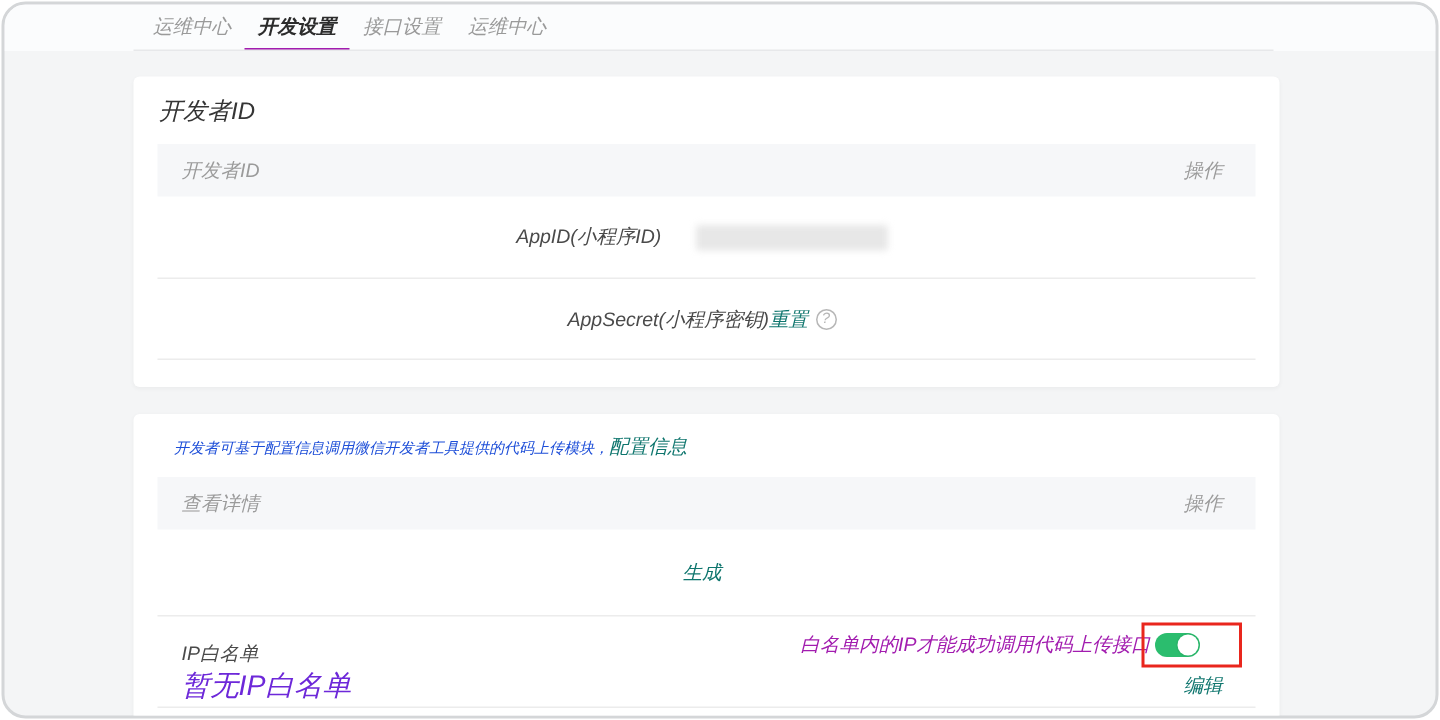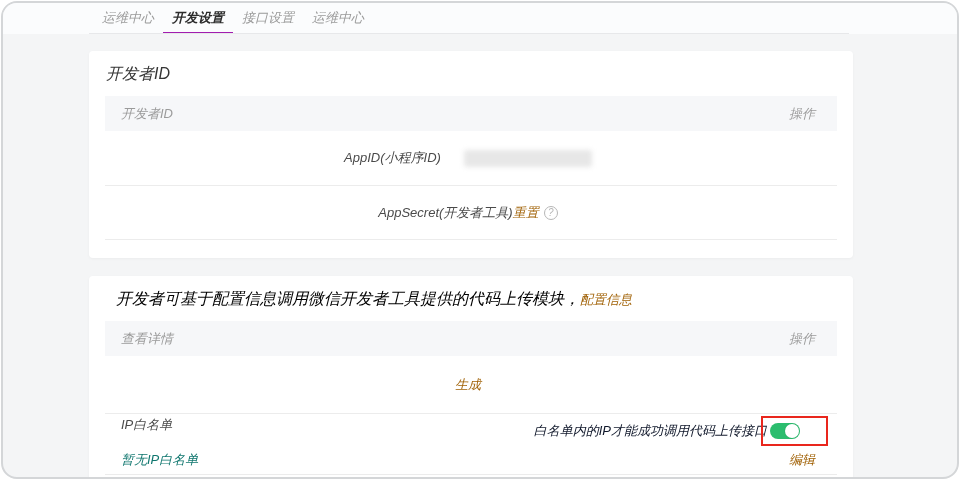--- a/index.html
+++ b/index.html
@@ -17,22 +17,22 @@
   .tab.active { color:#2c2c2c; font-weight:bold; border-bottom:2px solid #a21caf; }
 
   
   .card { margin-left:86px; width:764px; background:#ffffff; border-radius:4px;
     box-shadow:0 1px 3px rgba(0,0,0,0.04); }
   .card1 { margin-top:17px; }
   .card2 { margin-top:18px; height:220px; }
 
   .card-title-row { padding:13px 17px 11px; display:flex; align-items:baseline; }
   .card-title { font-size:16px; color:#353535; }
-  .card-desc { font-size:16px; color:#000000; margin-left:10px; }
-  .link { font-size:13px; color:#a16207; cursor:pointer; text-decoration:none; }
+  .card-desc { font-size:10px; color:#1d4ed8; margin-left:10px; }
+  .link { font-size:13px; color:#0f766e; cursor:pointer; text-decoration:none; }
 
   .headbar { margin:0 16px; height:35px; background:#f6f7f9; display:flex;
     align-items:center; justify-content:space-between; padding:0 22px 0 16px;
     font-size:13px; color:#9b9b9b; }
 
   .trow { margin:0 16px; height:54px; display:flex; align-items:center;
     justify-content:center; padding:0 22px 0 16px; font-size:13px; color:#4a4a4a; }
   .trow.bordered { border-top:1px solid #ececec; }
   .trow.tall { height:57px; }
   .row-left { display:flex; align-items:center; }
@@ -42,26 +42,26 @@
   .redacted { width:128px; height:17px; margin-left:23px; background:#e7e7e7;
     border-radius:2px; filter:blur(2.5px); }
 
   .help-circle { width:14px; height:14px; border:1px solid #b7b7b7; border-radius:50%;
     color:#b7b7b7; font-size:10px; line-height:12px; text-align:center; margin-left:5px;
     cursor:pointer; }
 
   
   .row-ip { margin:0 16px; padding:2px 16px 0 16px; border-top:1px solid #ececec;
     border-bottom:1px solid #ececec; }
-  .ip-line1 { display:flex; justify-content:space-between; align-items:flex-start; height:32px; }
+  .ip-line1 { display:flex; justify-content:space-between; align-items:flex-end; height:32px; }
   .ip-line2 { display:flex; justify-content:space-between; align-items:center; height:26px;
     padding-bottom:2px; }
   .ip-label { font-size:13px; color:#4a4a4a; }
-  .ip-note { font-size:13px; color:#0f172a;padding-left:18px; }
-  .ip-sub { font-size:13px; color:#0f766e; }
+  .ip-note { font-size:13px; color:#a21caf;padding-left:18px; }
+  .ip-sub { font-size:19px; color:#6d28d9; }
   .edit-link { margin-right:6px;text-align:center; }
 
   .hl-box { border:2px solid #e9261d; padding:5px 26px 5px 7px; margin-left:-6px;
     margin-right:-7px; display:flex; align-items:center; }
   .toggle { position:relative; width:30px; height:16px; border-radius:9px;
     background:#2bbd6e; cursor:pointer; }
   .toggle-knob { position:absolute; right:1px; top:1px; width:14px; height:14px;
     background:#ffffff; border-radius:50%; box-shadow:0 0 0 1px rgba(0,0,0,0.04); }
 </style>
 </head>
@@ -89,21 +89,21 @@
     </div>
     <div class="trow">
       <div class="row-left">
         <span>AppID(小程序ID)</span>
         <span class="redacted"></span>
       </div>
       <div class="row-right"></div>
     </div>
     <div class="trow bordered">
       <div class="row-left">
-        <span>AppSecret(开发者工具)</span>
+        <span>AppSecret(小程序密钥)</span>
       </div>
       <div class="row-right">
         <span class="link">重置</span>
         <span class="help-circle">?</span>
       </div>
     </div>
     <div class="card-pad"></div>
   </div>
 
   <div class="card card2">

